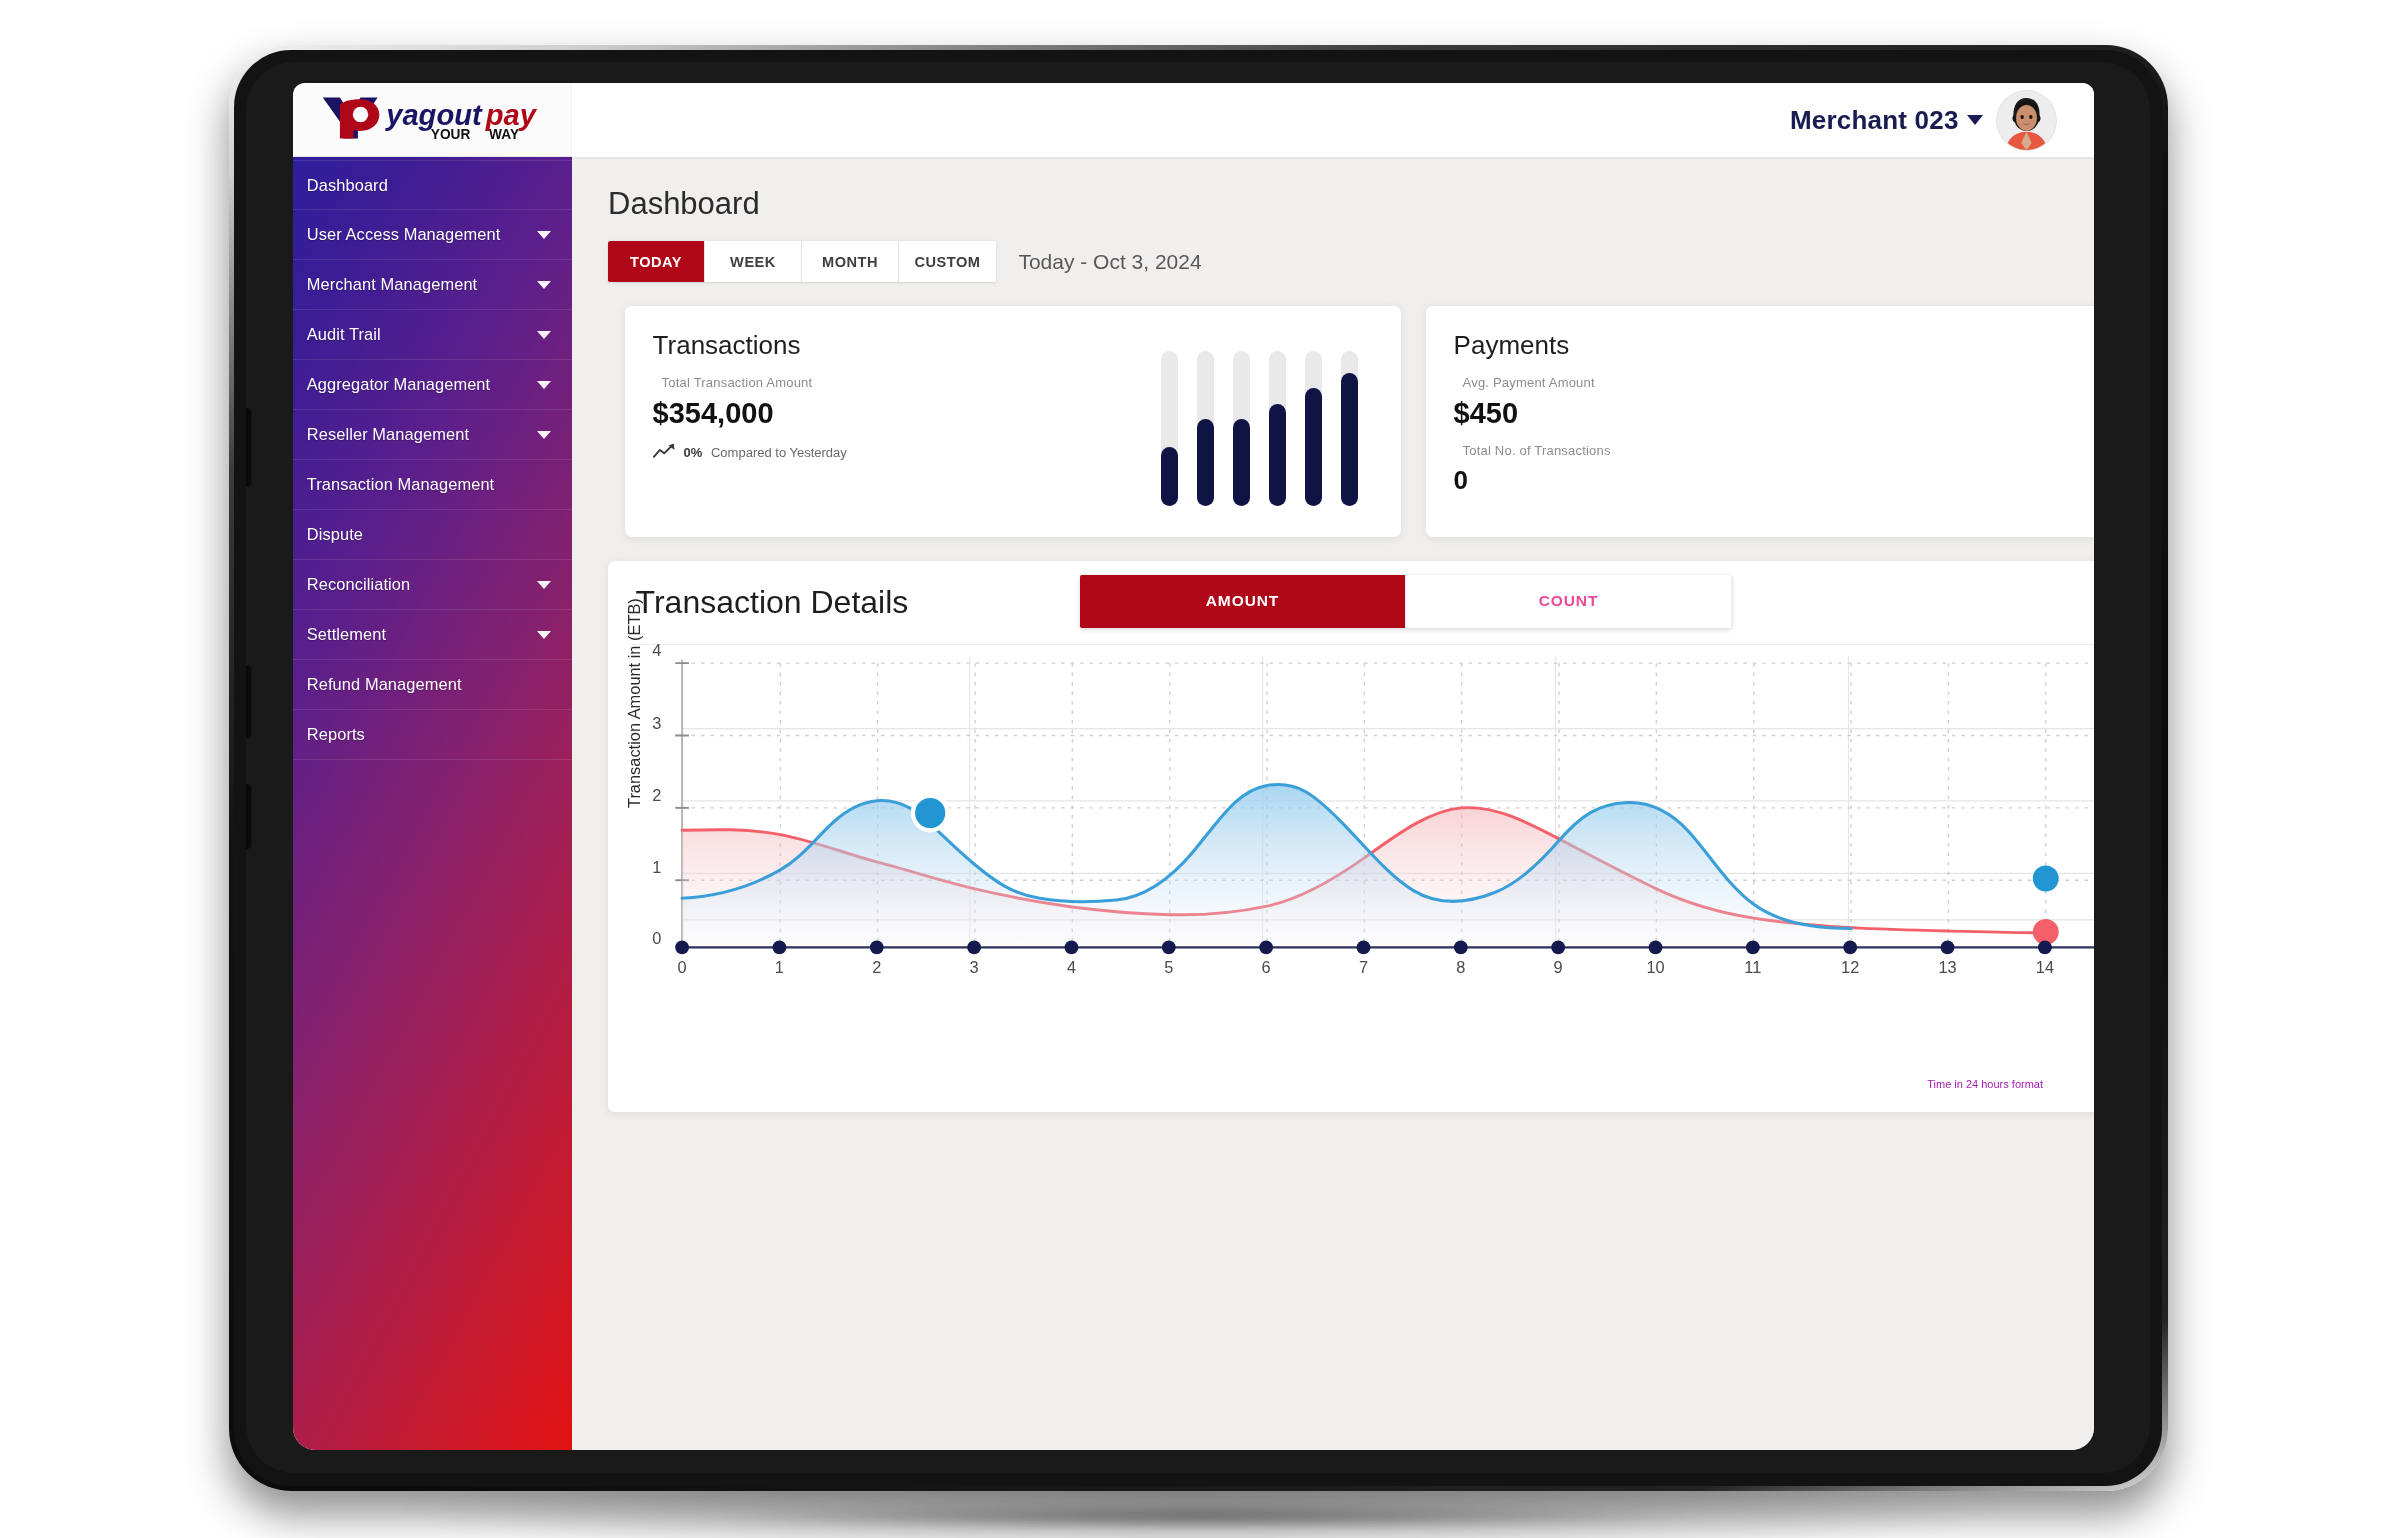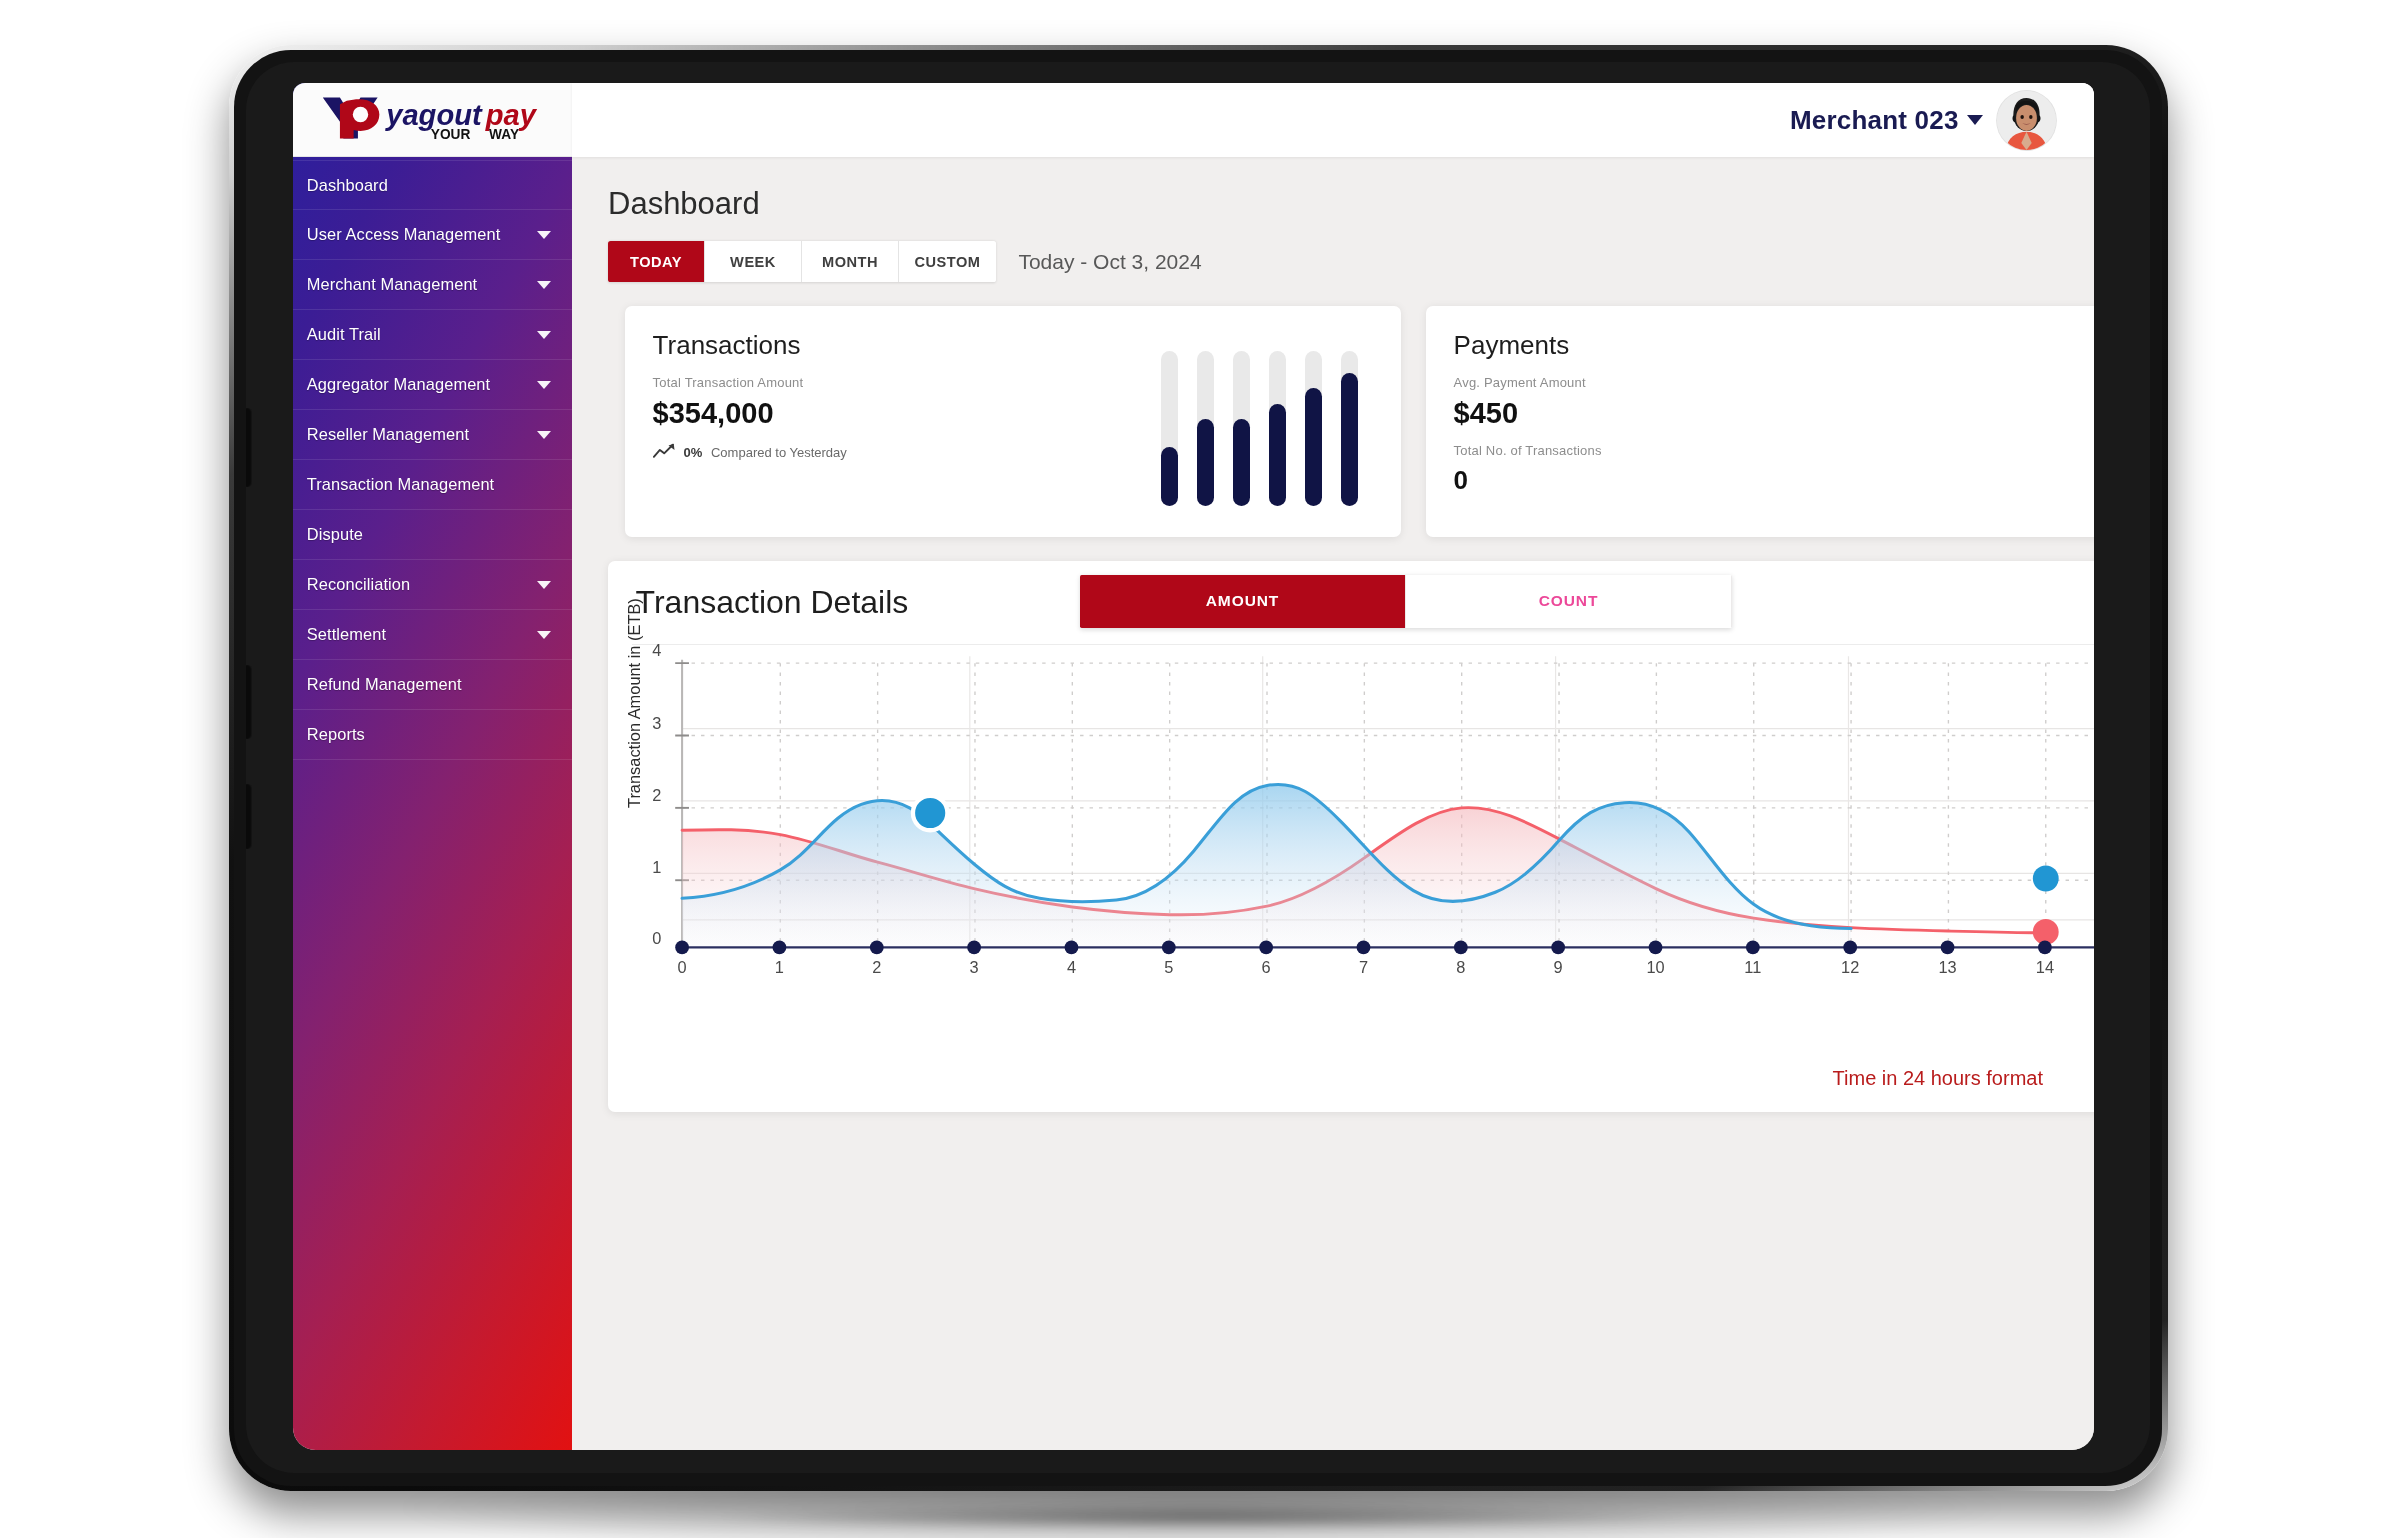--- a/index.html
+++ b/index.html
@@ -125,21 +125,21 @@
 
   .cards{ display:flex; gap:25px; margin-top:24px; padding-right:0;padding-left:17px; }
   .card{
     background:#ffffff; border-radius:6.9px; box-shadow:0 1.7px 8.6px rgba(0,0,0,.08);
     height:231px; position:relative; overflow:hidden;
   }
   .card-a{ width:776px; flex:0 0 776px; }
   .card-b{ width:776px; flex:0 0 776px; }
   .card-pad{ padding:24px 27.6px; }
   .card-title{ font-size:26px; color:#1e1e1e; font-weight:normal; }
-  .card-sub{ font-size:13px; color:#8d8d8d; margin-top:13.8px; letter-spacing:0.2px; }
+  .card-sub{ font-size:13px; color:#8d8d8d; margin-top:13.8px; letter-spacing:0.2px;margin-left:9px; }
   .card-val{ font-size:29px; color:#111; font-weight:bold; margin-top:6.9px; }
   .card-delta{ display:flex; align-items:center; gap:8.6px; margin-top:13.8px; color:#6a6a6a; font-size:13px; }
   .card-delta b{ color:#3a3a3a; font-weight:bold; }
 
   .minibars{ position:absolute; right:43px; top:45px; display:flex; gap:19px; align-items:flex-end; height:155px; }
   .minibar{ width:17px; height:155px; background:#e9e9e9; border-radius:8.6px; position:relative; }
   .minibar span{ position:absolute; left:0; bottom:0; width:100%; background:#101445; border-radius:8.6px; display:block; }
 
   
   .panel{
@@ -158,21 +158,21 @@
   }
   .toggle-btn.active{ background:#b00718; color:#fff; }
   .panel-sep{ position:absolute; left:24px; right:0; top:83px; height:0.9px; background:#ececec; }
 
   .chart-area{ position:absolute; left:0; top:83px; right:0; bottom:0; }
   .ylabel{
     position:absolute; left:17px; top:164px; transform: rotate(-90deg); transform-origin: left top;
     font-size:16.4px; color:#2b2b2b; white-space:nowrap;
   }
   .xlabel{
-    position:absolute; right:138px; bottom:22.4px; font-size:20px; color:#b91c1c;
+    position:absolute; right:138px; bottom:22.4px; font-size:11px; color:#a21caf;
   }
   .chart-svg{ position:absolute; left:0; top:0; }
 
   .tick-y{ font-size:19px; fill:#4a4a4a; font-family:"Liberation Sans", sans-serif; }
   .tick-x{ font-size:19px; fill:#4a4a4a; font-family:"Liberation Sans", sans-serif; }
 </style>
 </head>
 <body>
 
 <div id="stage">

